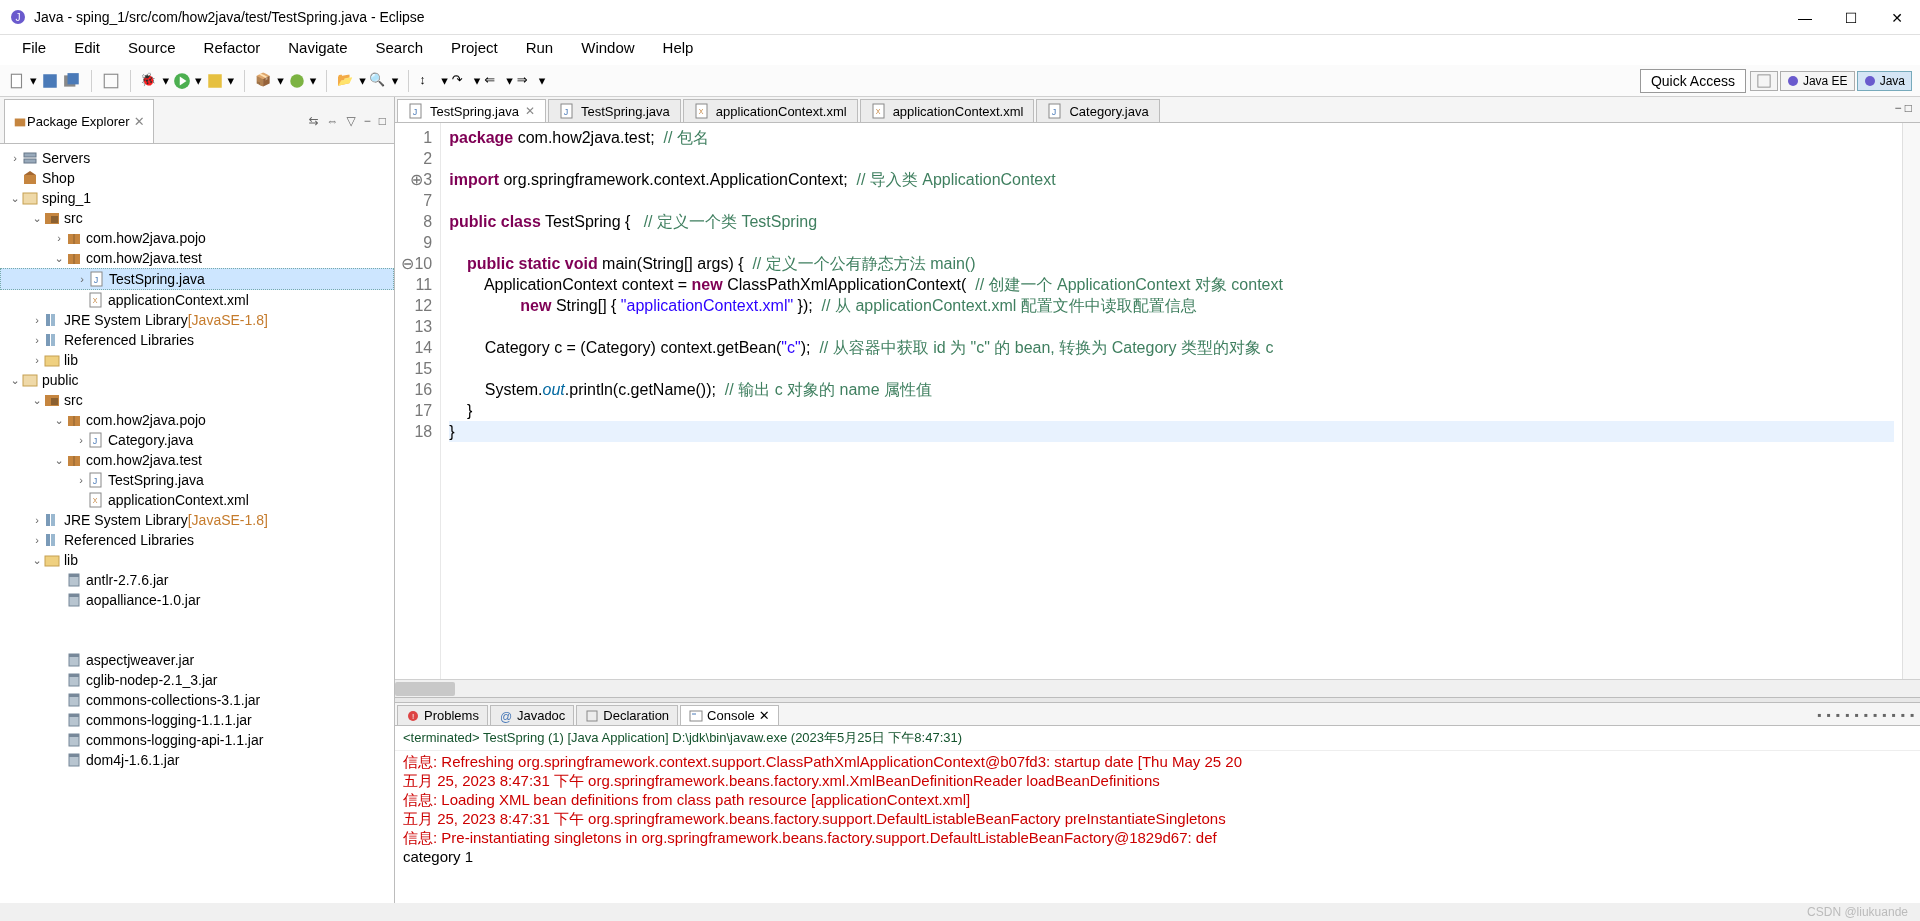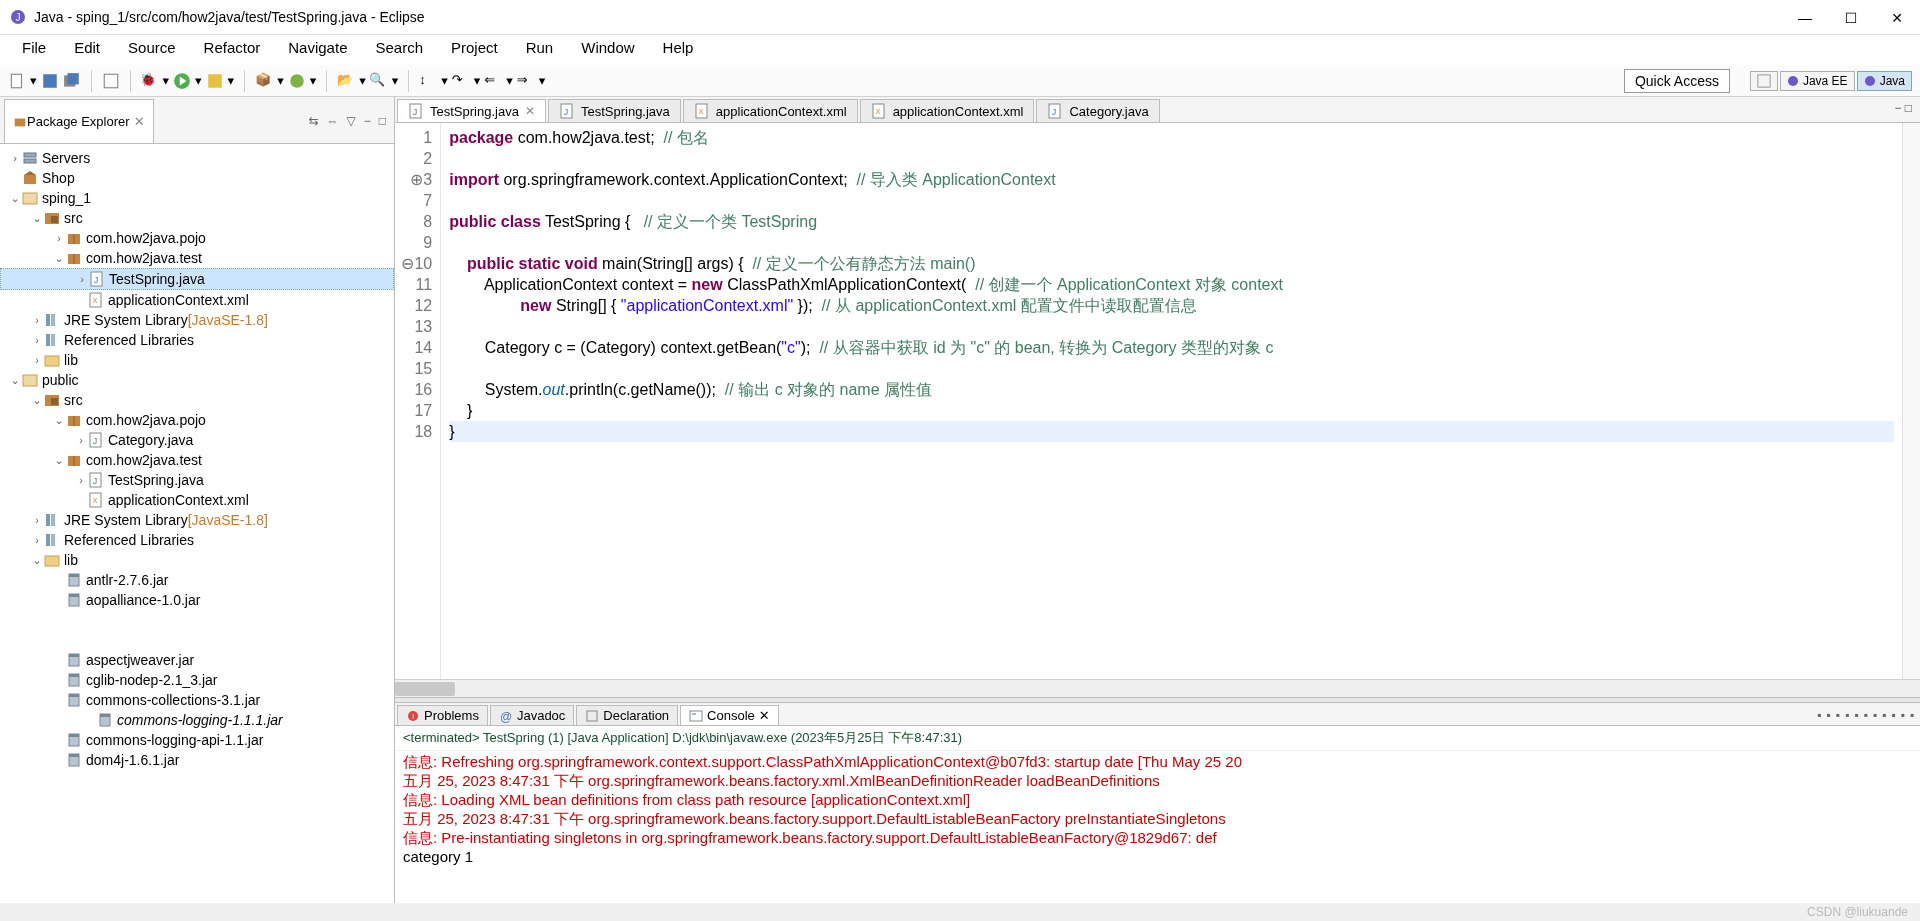--- a/index.html
+++ b/index.html
@@ -8,21 +8,21 @@
 .titlebar .icon{width:16px;height:16px;margin-right:8px;color:#6a5acd}
 .titlebar .title{font-size:14px;color:#000}
 .window-controls{position:absolute;right:0;top:0;display:flex}
 .window-controls div{width:46px;height:35px;display:flex;align-items:center;justify-content:center;font-size:14px;cursor:pointer}
 .menubar{height:30px;background:#fff;display:flex;align-items:flex-start;padding:0 8px;gap:0}
 .menubar .menu-item{padding:4px 14px;font-size:15px;cursor:pointer}
 .toolbar{height:32px;background:#fbfbfb;border-bottom:1px solid #d0d0d0;display:flex;align-items:center;padding:0 8px;gap:4px;position:relative}
 .toolbar .tbtn{width:18px;height:18px;display:inline-block}
 .toolbar .sep{width:1px;height:22px;background:#d0d0d0;margin:0 6px}
 .quick{margin-left:auto;border:1px solid #999;background:#fff;padding:3px 10px;font-size:14px}
-.persp{display:flex;gap:2px;margin-left:16px}
+.persp{display:flex;gap:2px;margin-left:0}
 .persp .p{border:1px solid #adadad;background:#f5f5f5;padding:2px 6px;font-size:12px;display:flex;align-items:center;gap:4px}
 .persp .p.active{background:#d5e5f5;border-color:#7ab}
 .main{display:flex;height:calc(100% - 97px - 18px)}
 .sidebar{width:395px;background:#fff;border-right:1px solid #bcbcbc;display:flex;flex-direction:column}
 .panel-tab{display:flex;align-items:center;border-bottom:1px solid #bcbcbc;background:#f5f5f5;padding:2px 4px 0}
 .panel-tab .tab{background:#fff;border:1px solid #bcbcbc;border-bottom:none;padding:14px 8px;font-size:13px;display:flex;align-items:center;}
 .panel-tab .tab-icons{margin-left:auto;display:flex;gap:8px;padding:2px 4px;font-size:12px;color:#666}
 .tree{flex:1;overflow:auto;padding:4px 0;font-size:14px}
 .tree .node{display:flex;align-items:center;padding:2px 4px;white-space:nowrap}
 .tree .node.selected{background:#cde6ff;border:1px dotted #7aa}
@@ -439,21 +439,21 @@
         <div class="node" style="padding-left: 52px;">
           <span class="tw"></span>
           <span class="ico">
             <svg width="16" height="16">
               <rect x="3" y="2" width="10" height="12" fill="#b8c5d0" stroke="#789"></rect>
               <rect x="3" y="2" width="10" height="3" fill="#789"></rect>
             </svg>
           </span>
           <span class="lbl">commons-collections-3.1.jar</span>
         </div>
-        <div class="node" style="padding-left: 83px; font-style: italic;">
+        <div class="node" style="padding-left: 52px;">
           <span class="tw"></span>
           <span class="ico">
             <svg width="16" height="16">
               <rect x="3" y="2" width="10" height="12" fill="#b8c5d0" stroke="#789"></rect>
               <rect x="3" y="2" width="10" height="3" fill="#789"></rect>
             </svg>
           </span>
           <span class="lbl">commons-logging-1.1.1.jar</span>
         </div>
         <div class="node" style="padding-left: 52px;">

